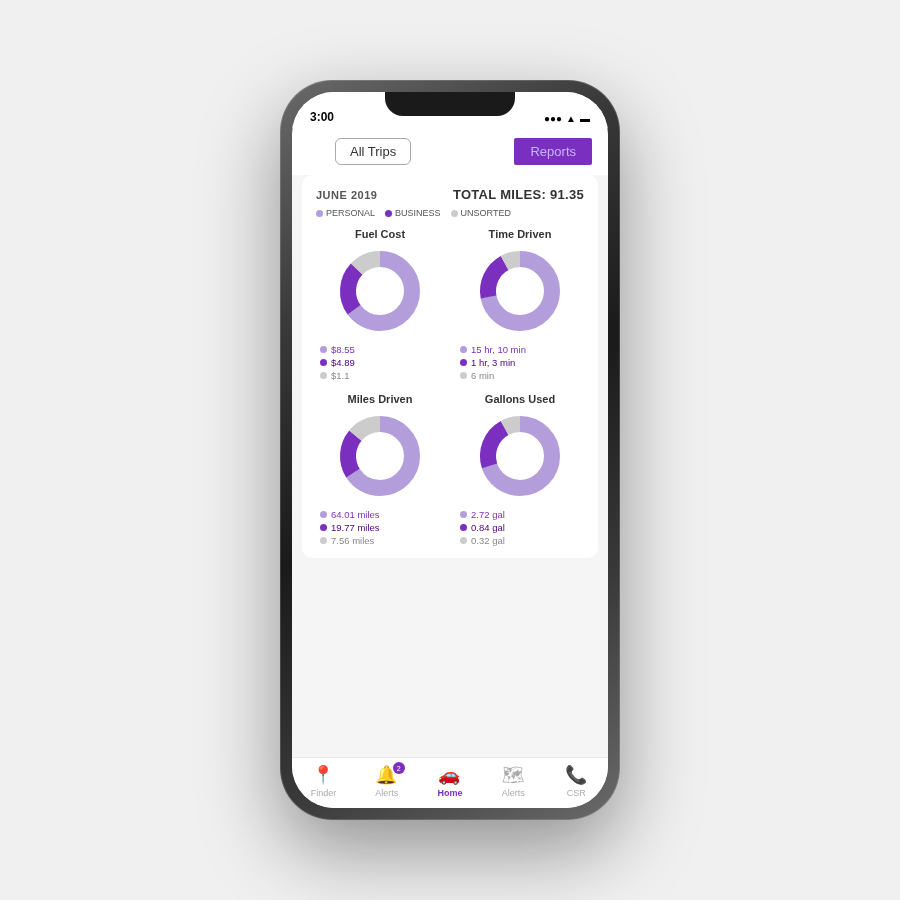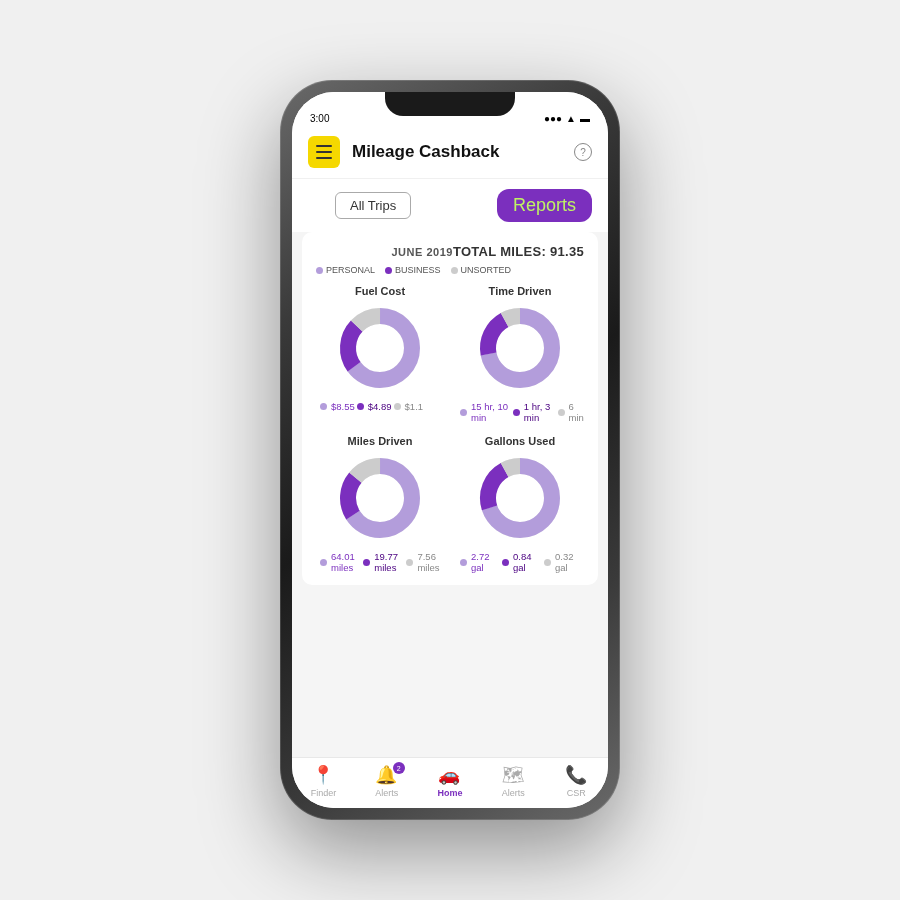--- a/index.html
+++ b/index.html
@@ -53,22 +53,22 @@
       height: 36px;
       display: flex;
       justify-content: space-between;
       align-items: flex-end;
       padding: 0 18px 4px 18px;
       position: relative;
       z-index: 5;
       flex-shrink: 0;
     }
     .status-time {
-      font-size: 10px;
-      font-weight: 400;
+      font-size: 12px;
+      font-weight: 700;
       color: #000;
     }
     .status-icons {
       display: flex;
       gap: 4px;
       align-items: center;
       font-size: 10px;
       color: #000;
     }
 
@@ -133,24 +133,24 @@
       border: 1.5px solid #aaa;
       border-radius: 6px;
       padding: 5px 14px;
       font-size: 13px;
       color: #333;
       background: #fff;
       cursor: pointer;
     }
     .filter-btn-filled {
       border: none;
-      border-radius: 12px;
+      border-radius: 2px;
       padding: 6px 16px;
-      font-size: 18px;
-      color: #bef264;
+      font-size: 13px;
+      color: #c4b5fd;
       background: #7b2fbe;
       cursor: pointer;
       font-weight: 500;
     }
 
     
     .content-area {
       flex: 1;
       overflow-y: auto;
       background: #f5f5f5;
@@ -160,21 +160,21 @@
     
     .stats-card {
       background: #fff;
       border-radius: 10px;
       padding: 12px 14px;
       margin-bottom: 0;
     }
 
     .stats-header {
       display: flex;
-      justify-content: flex-end;
+      justify-content: space-between;
       align-items: center;
       margin-bottom: 6px;
     }
     .stats-month {
       font-size: 11px;
       font-weight: 700;
       color: #555;
       letter-spacing: 0.5px;
     }
     .stats-total {
@@ -223,20 +223,21 @@
     }
     .donut-wrapper {
       width: 100%;
       display: flex;
       justify-content: center;
       margin-bottom: 8px;
     }
 
     .chart-legend {
       display: flex;
+      flex-direction: column;
       gap: 2px;
       width: 100%;
       padding-left: 4px;
     }
     .chart-legend-item {
       display: flex;
       align-items: center;
       gap: 4px;
       font-size: 9.5px;
     }
@@ -321,31 +322,20 @@
 
     <div class="status-bar">
       <span class="status-time">3:00</span>
       <div class="status-icons">
         <span>●●●</span>
         <span>▲</span>
         <span>▬</span>
       </div>
     </div>
 
-    <div class="app-header">
-      <div class="menu-btn">
-        <div class="menu-line"></div>
-        <div class="menu-line"></div>
-        <div class="menu-line"></div>
-      </div>
-      <span class="header-title">Mileage Cashback</span>
-      <div class="header-help">
-        <span>?</span>
-      </div>
-    </div>
 
     <div class="filter-row">
       <button class="filter-btn-outline">All Trips</button>
       <button class="filter-btn-filled">Reports</button>
     </div>
 
     <div class="content-area">
       <div class="stats-card">
 
         <div class="stats-header">

